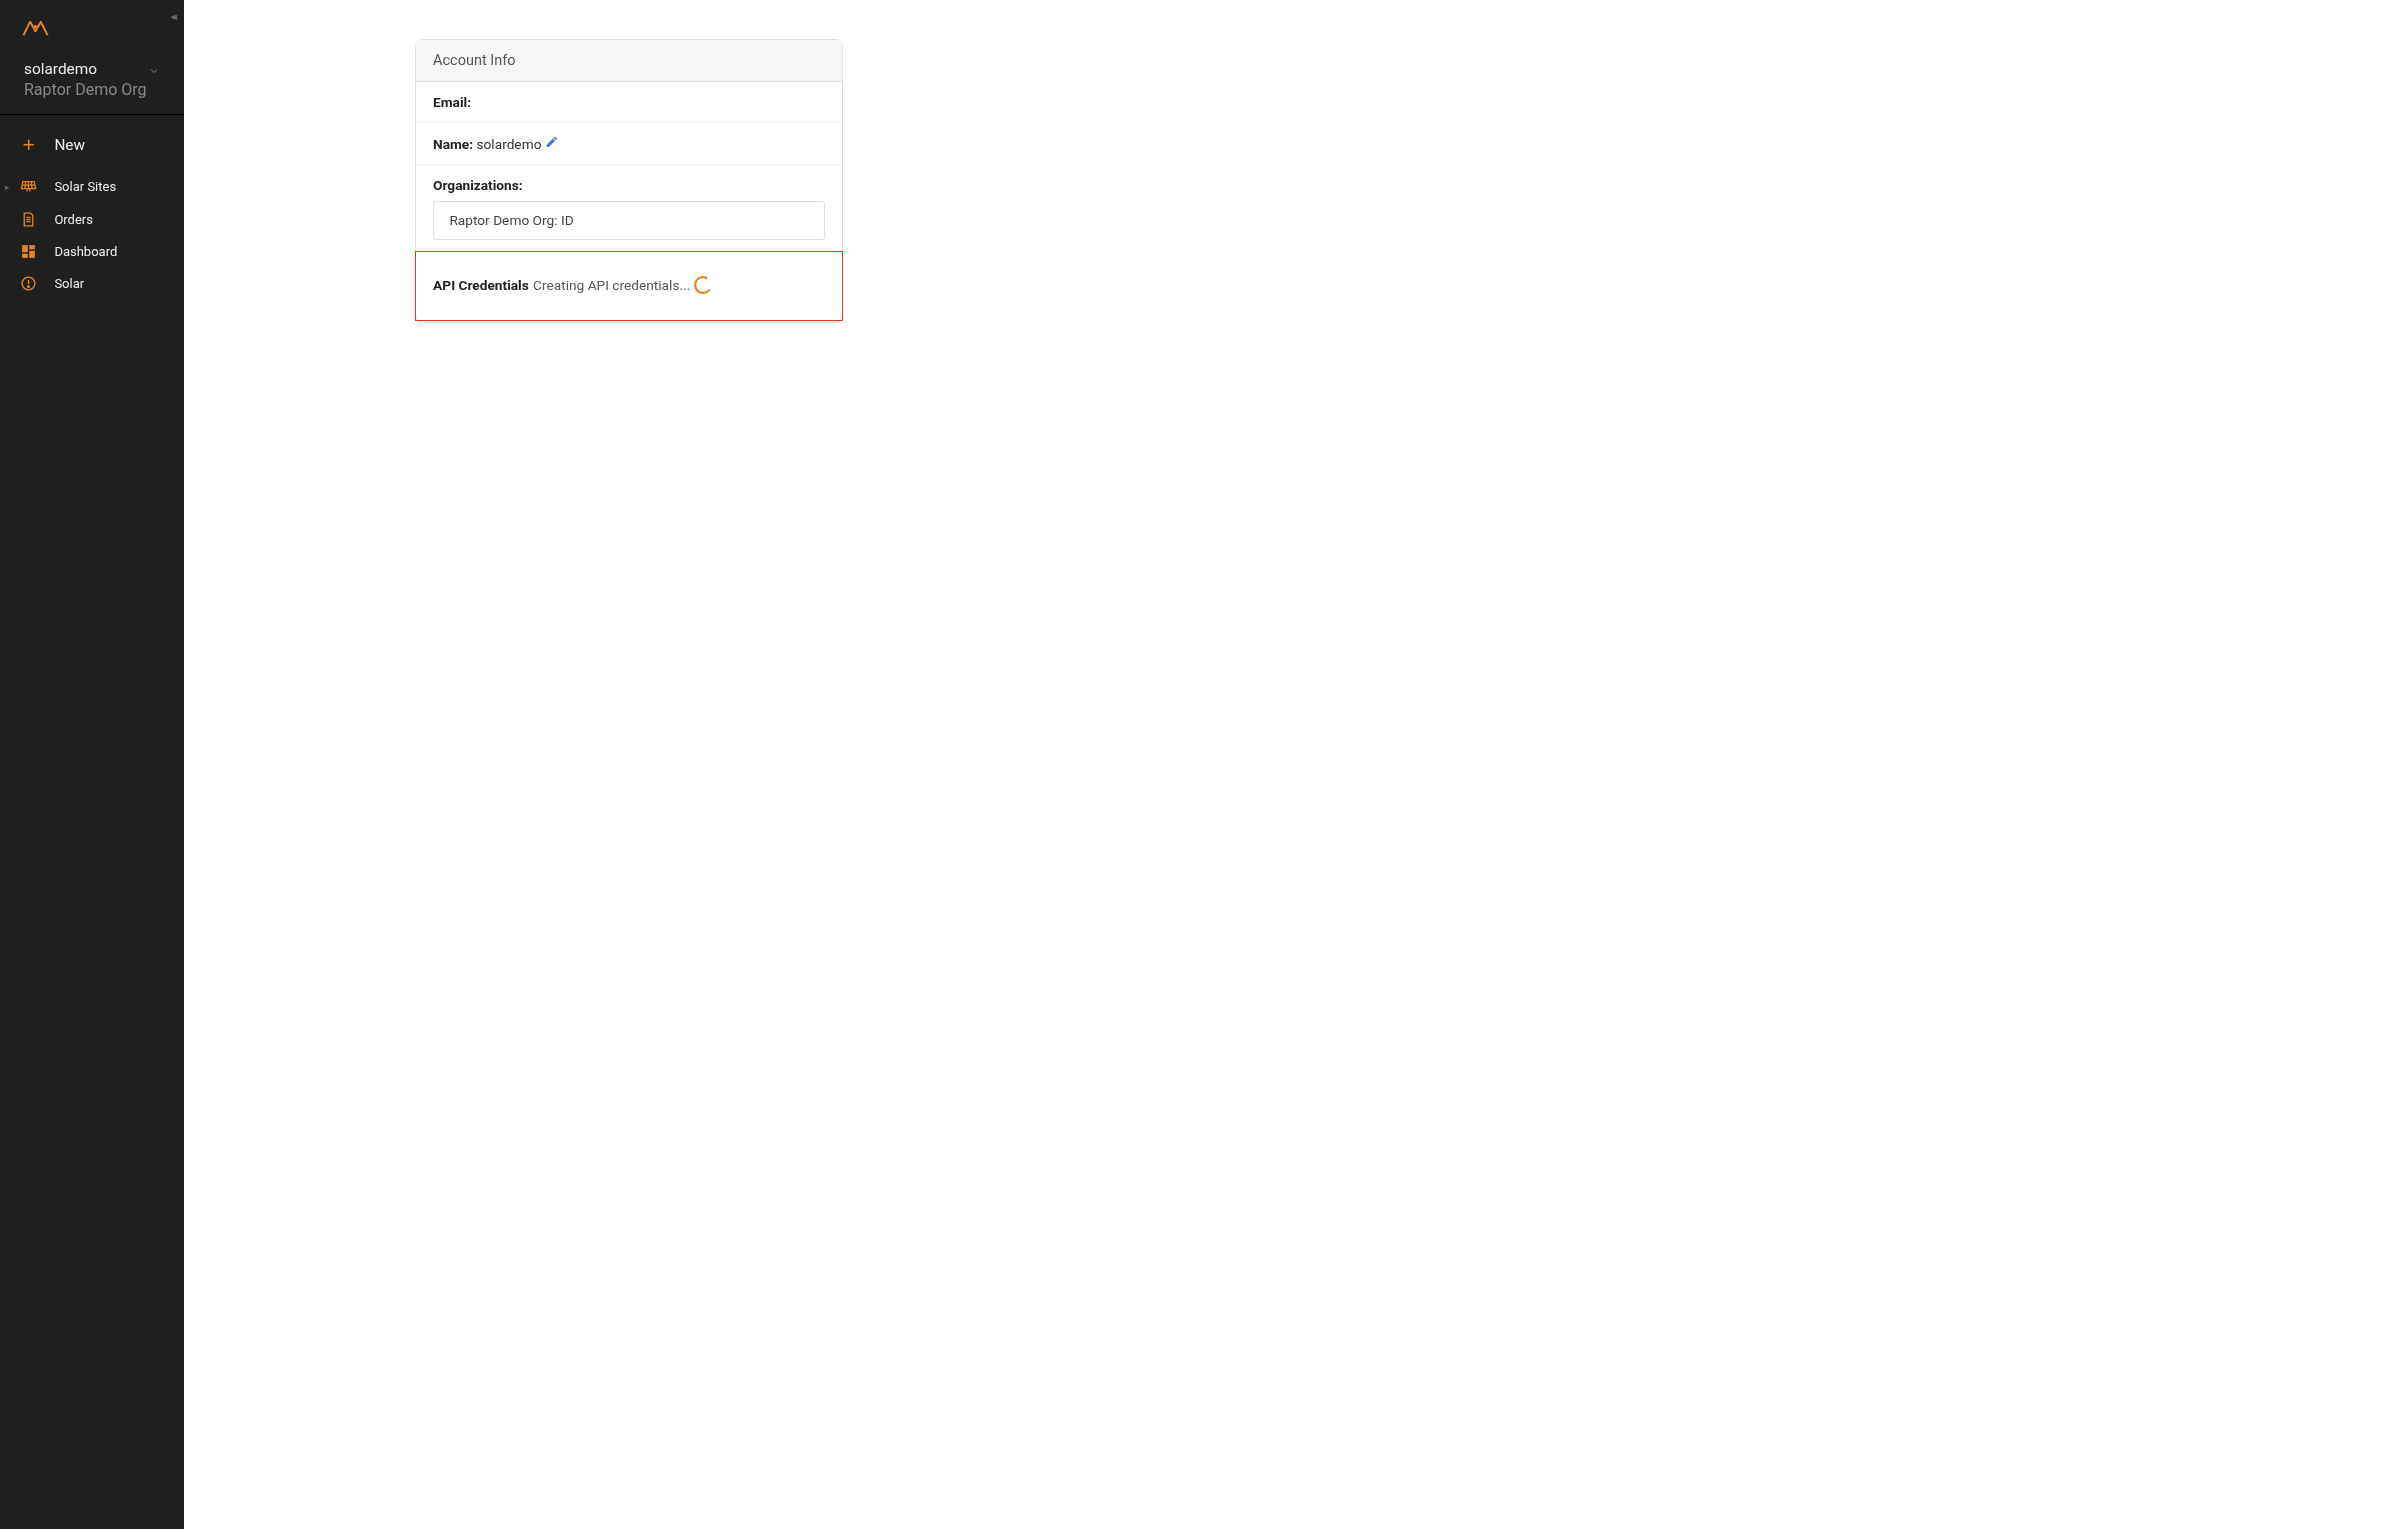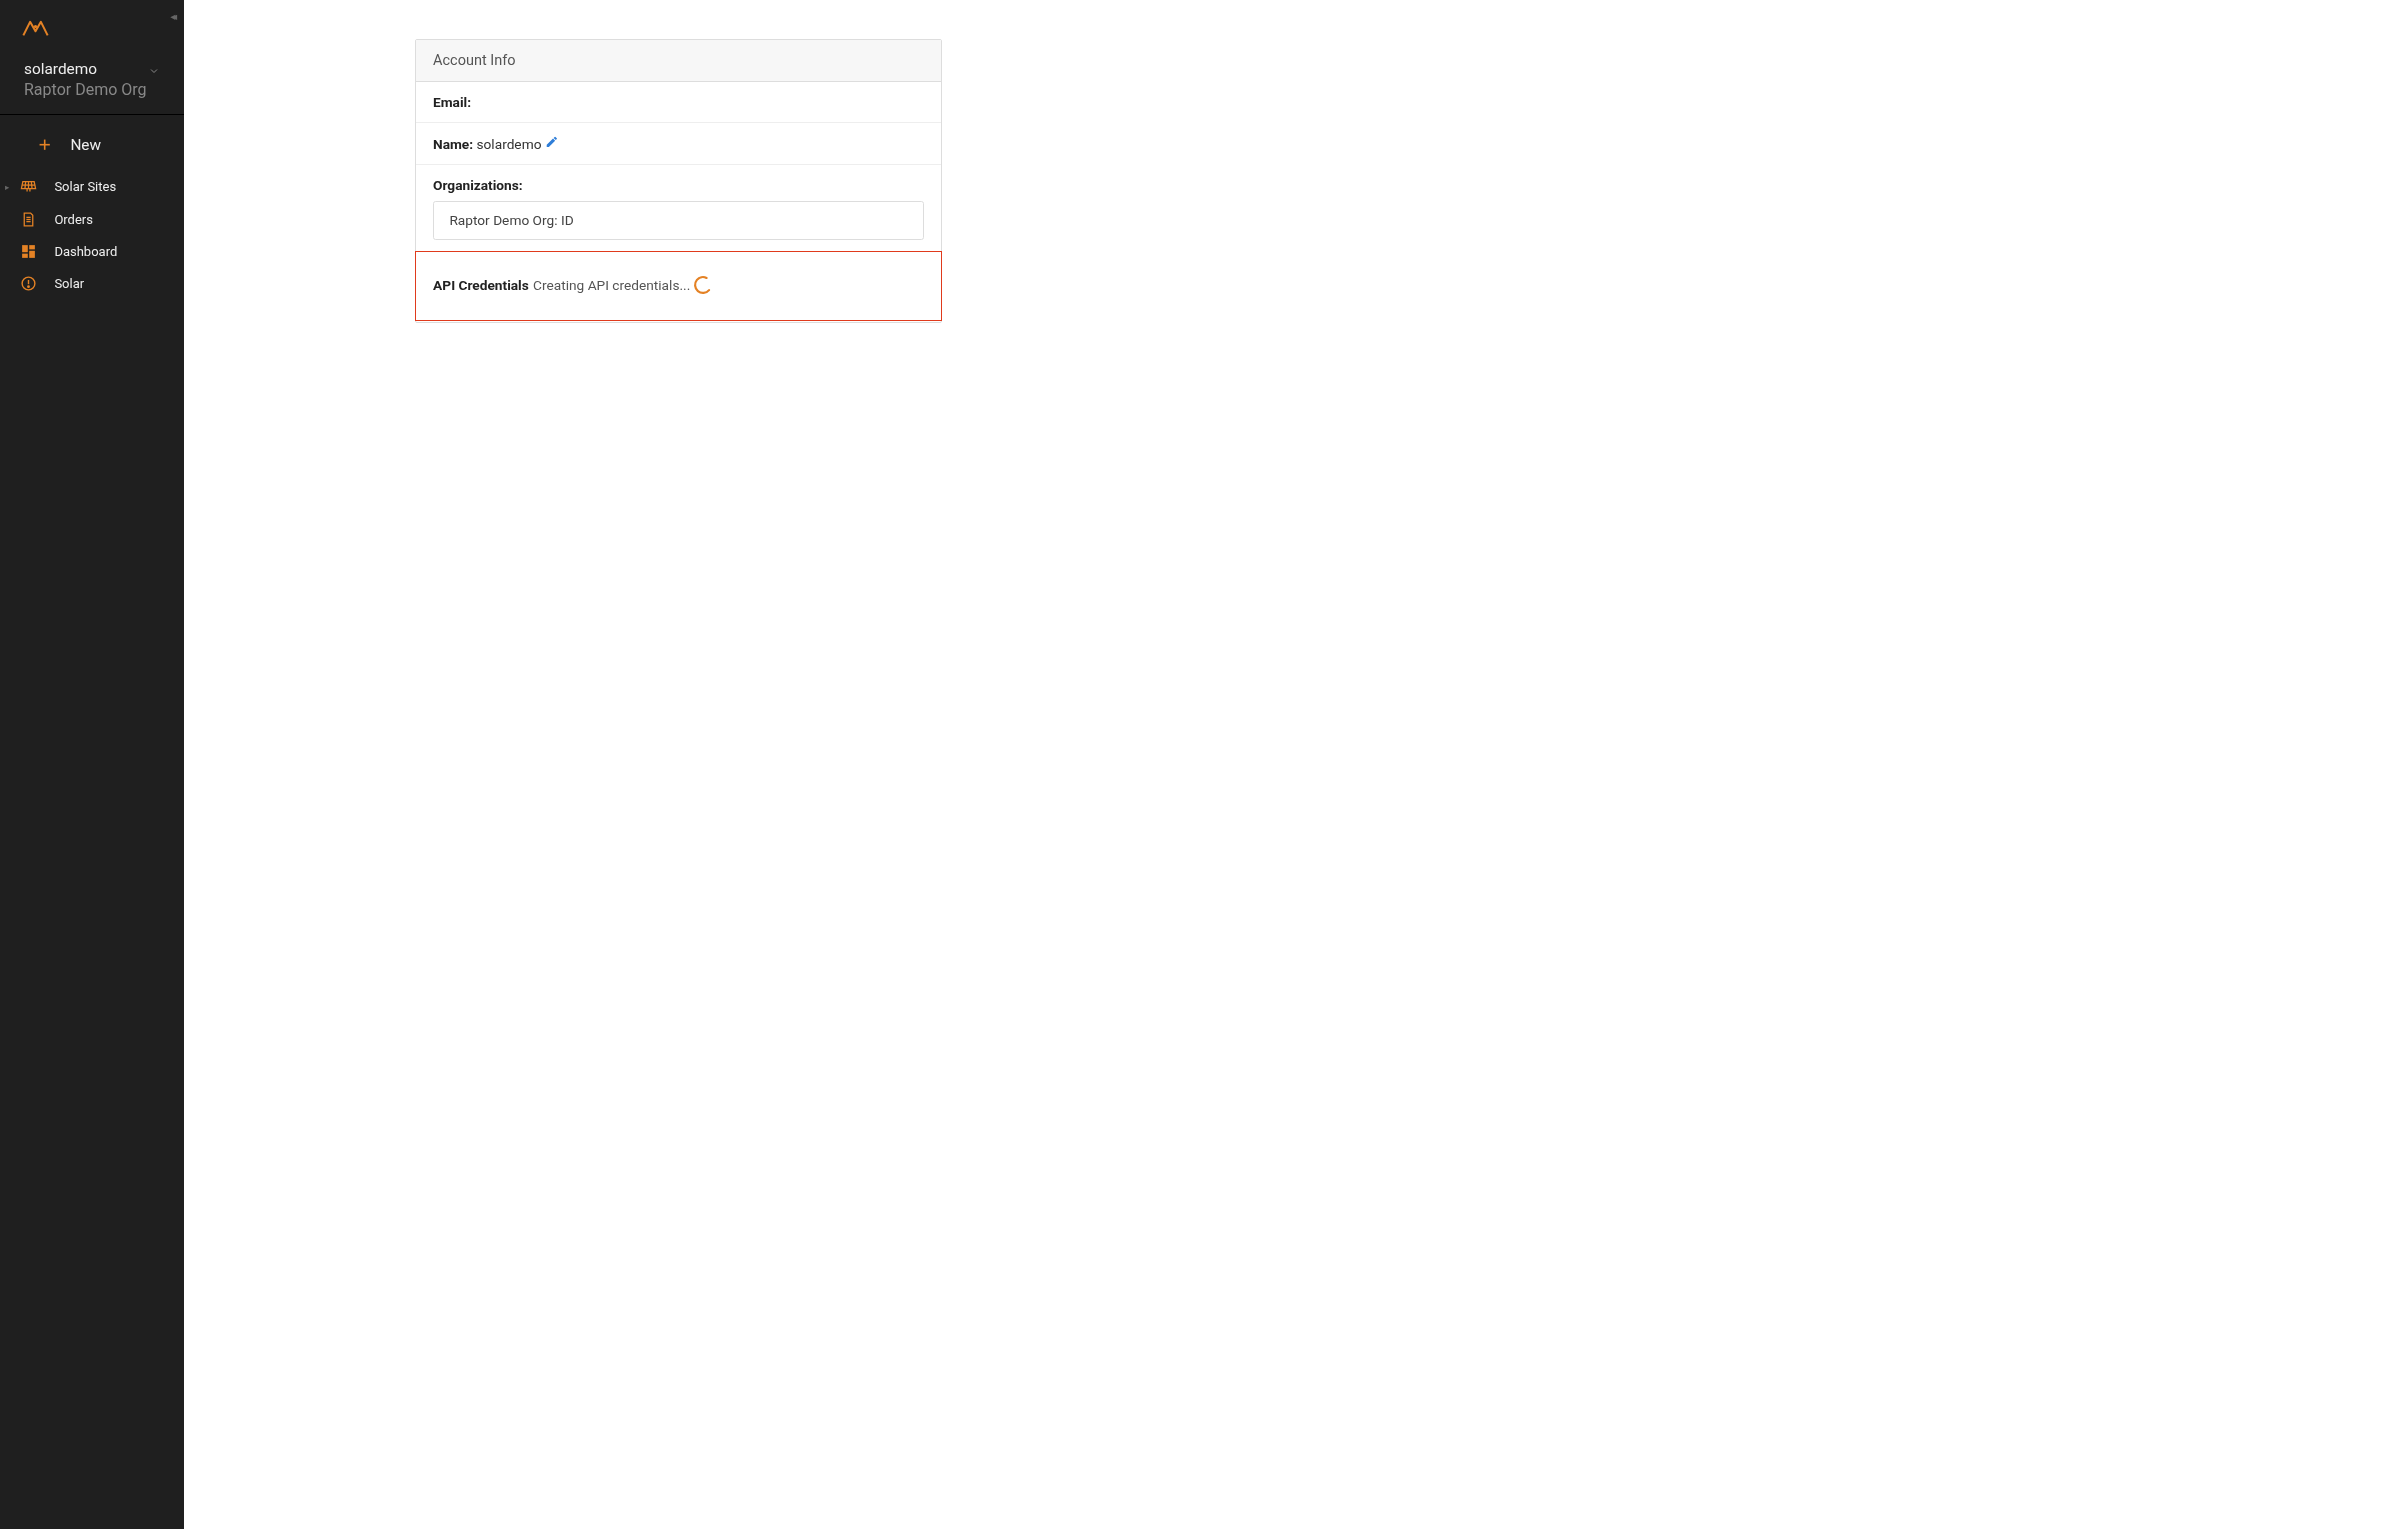--- a/index.html
+++ b/index.html
@@ -60,21 +60,20 @@
     padding: 7.7px 0 7.7px 15.4px;
     font-size: 13px;
     color: #eee;
     cursor: pointer;
     position: relative;
   }
   .nav-item.big {
     font-size: 15.4px;
     padding-bottom: 17px;
     padding-top: 5.1px;
-    margin-left: 16px;
   }
   .nav-item .caret {
     position: absolute;
     left: 5.1px;
     color: #666;
     font-size: 8.5px;
   }
   .nav-icon {
     width: 27px;
     display: flex;
@@ -86,24 +85,24 @@
   .nav-icon svg { width: 17px; height: 17px; }
   .nav-item.big .nav-icon svg { width: 15.4px; height: 15.4px; stroke-width: 2.5; }
 
   
   .main {
     flex: 1;
     padding: 39px 34px;
     overflow: auto;
   }
   .card {
-    width: 527px;
+    width: 428px;
     margin-left: 197px;
     border: 0.9px solid #ddd;
-    border-radius: 2px;
+    border-radius: 8px;
     margin-bottom: 41px;
     font-size: 13.7px;
     color: #333;
   }
   .card-header {
     background: #f7f7f7;
     padding: 12px 17px;
     font-size: 14.5px;
     color: #555;
     border-bottom: 0.9px solid #ddd;

